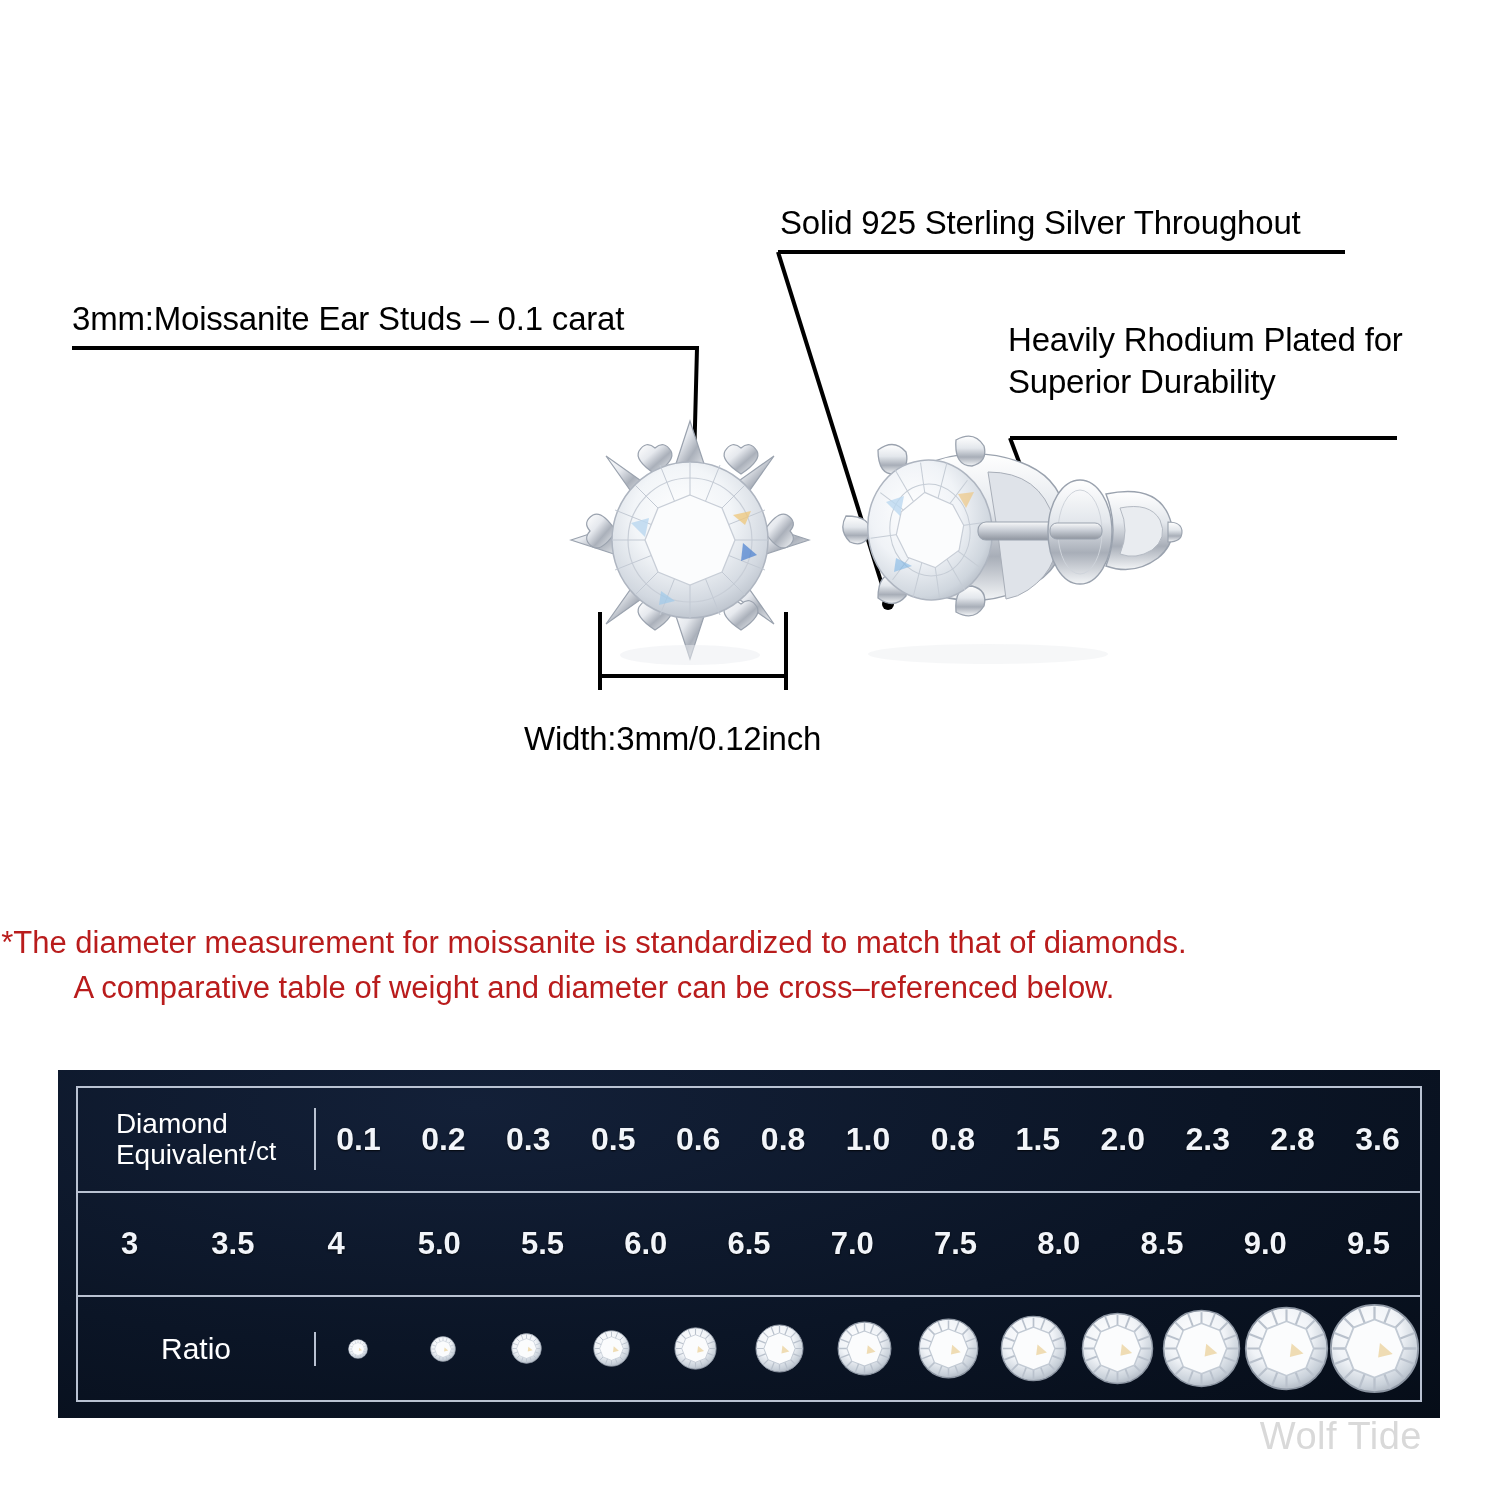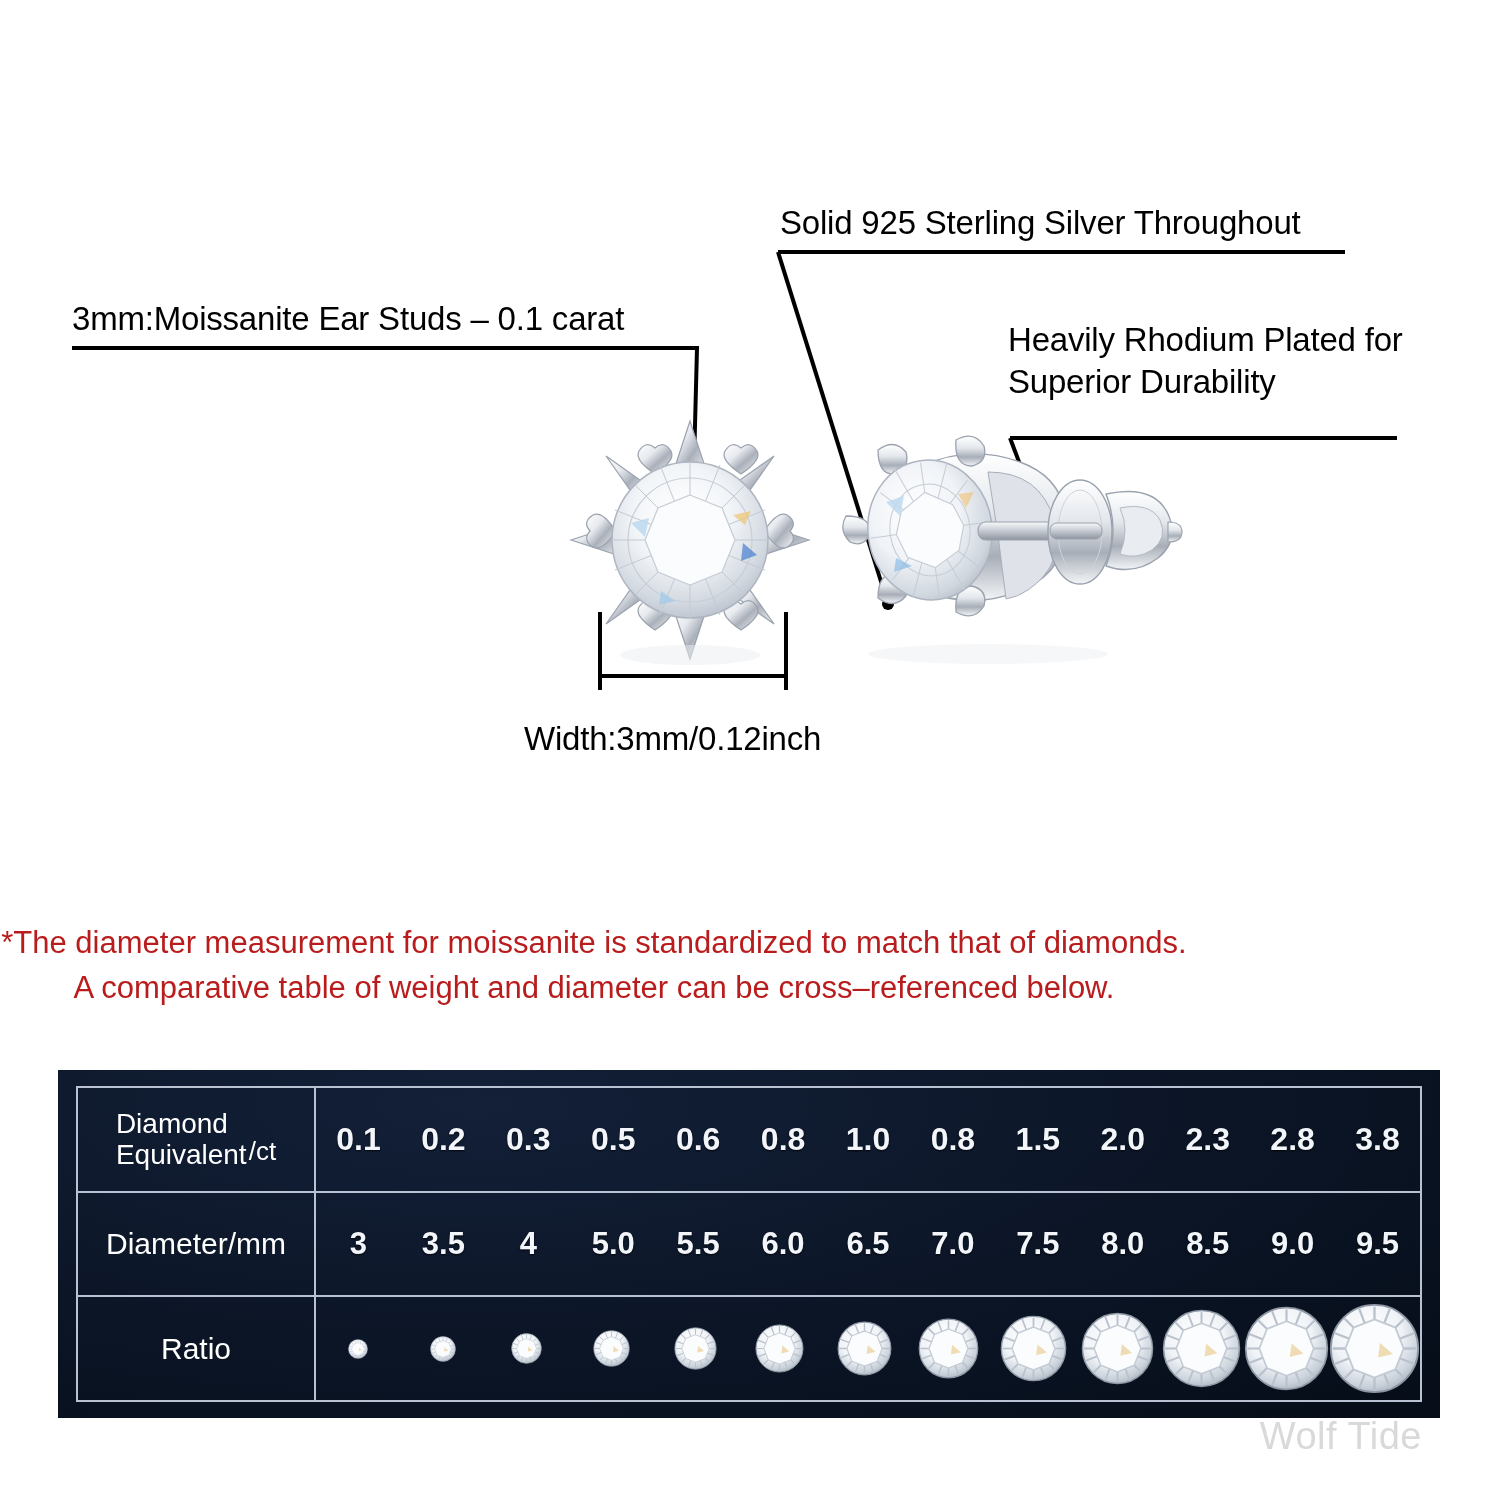--- a/index.html
+++ b/index.html
@@ -49,21 +49,21 @@
       radial-gradient(ellipse at 30% 10%, #132038 0%, #0b1526 55%, #060d18 100%);
   }
   .tbl {
     position:absolute;
     left:18px; top:16px;
     width:1346px; height:316px;
     border:2px solid #b9c2d2;
     display:flex;
     flex-direction:column;
   }
-  .trow { display:flex; flex:1; border-bottom:2px solid #b9c2d2; }
+  .trow { display:flex; flex:1; border-bottom:2px solid #b9c2d2;align-items:center; }
   .trow:last-child { border-bottom:none; }
   .rowhead {
     width:238px;
     border-right:2px solid #b9c2d2;
     display:flex; align-items:center; justify-content:center;
     position:relative;
     color:#ffffff;
     flex-shrink:0;
   }
   .cells { flex:1; display:flex; align-items:center; }
@@ -275,28 +275,25 @@
             <div class="cell">0.3</div>
             <div class="cell">0.5</div>
             <div class="cell">0.6</div>
             <div class="cell">0.8</div>
             <div class="cell">1.0</div>
             <div class="cell">0.8</div>
             <div class="cell">1.5</div>
             <div class="cell">2.0</div>
             <div class="cell">2.3</div>
             <div class="cell">2.8</div>
-            <div class="cell">3.8</div>
+            <div class="cell">3.6</div>
           </div>
       </div>
 
       <div class="trow">
-        <div class="rowhead">
-          <span class="plain">Diameter/mm</span>
-        </div>
         <div class="cells" id="diameter-cells">
             <div class="cell sm">3</div>
             <div class="cell sm">3.5</div>
             <div class="cell sm">4</div>
             <div class="cell sm">5.0</div>
             <div class="cell sm">5.5</div>
             <div class="cell sm">6.0</div>
             <div class="cell sm">6.5</div>
             <div class="cell sm">7.0</div>
             <div class="cell sm">7.5</div>

